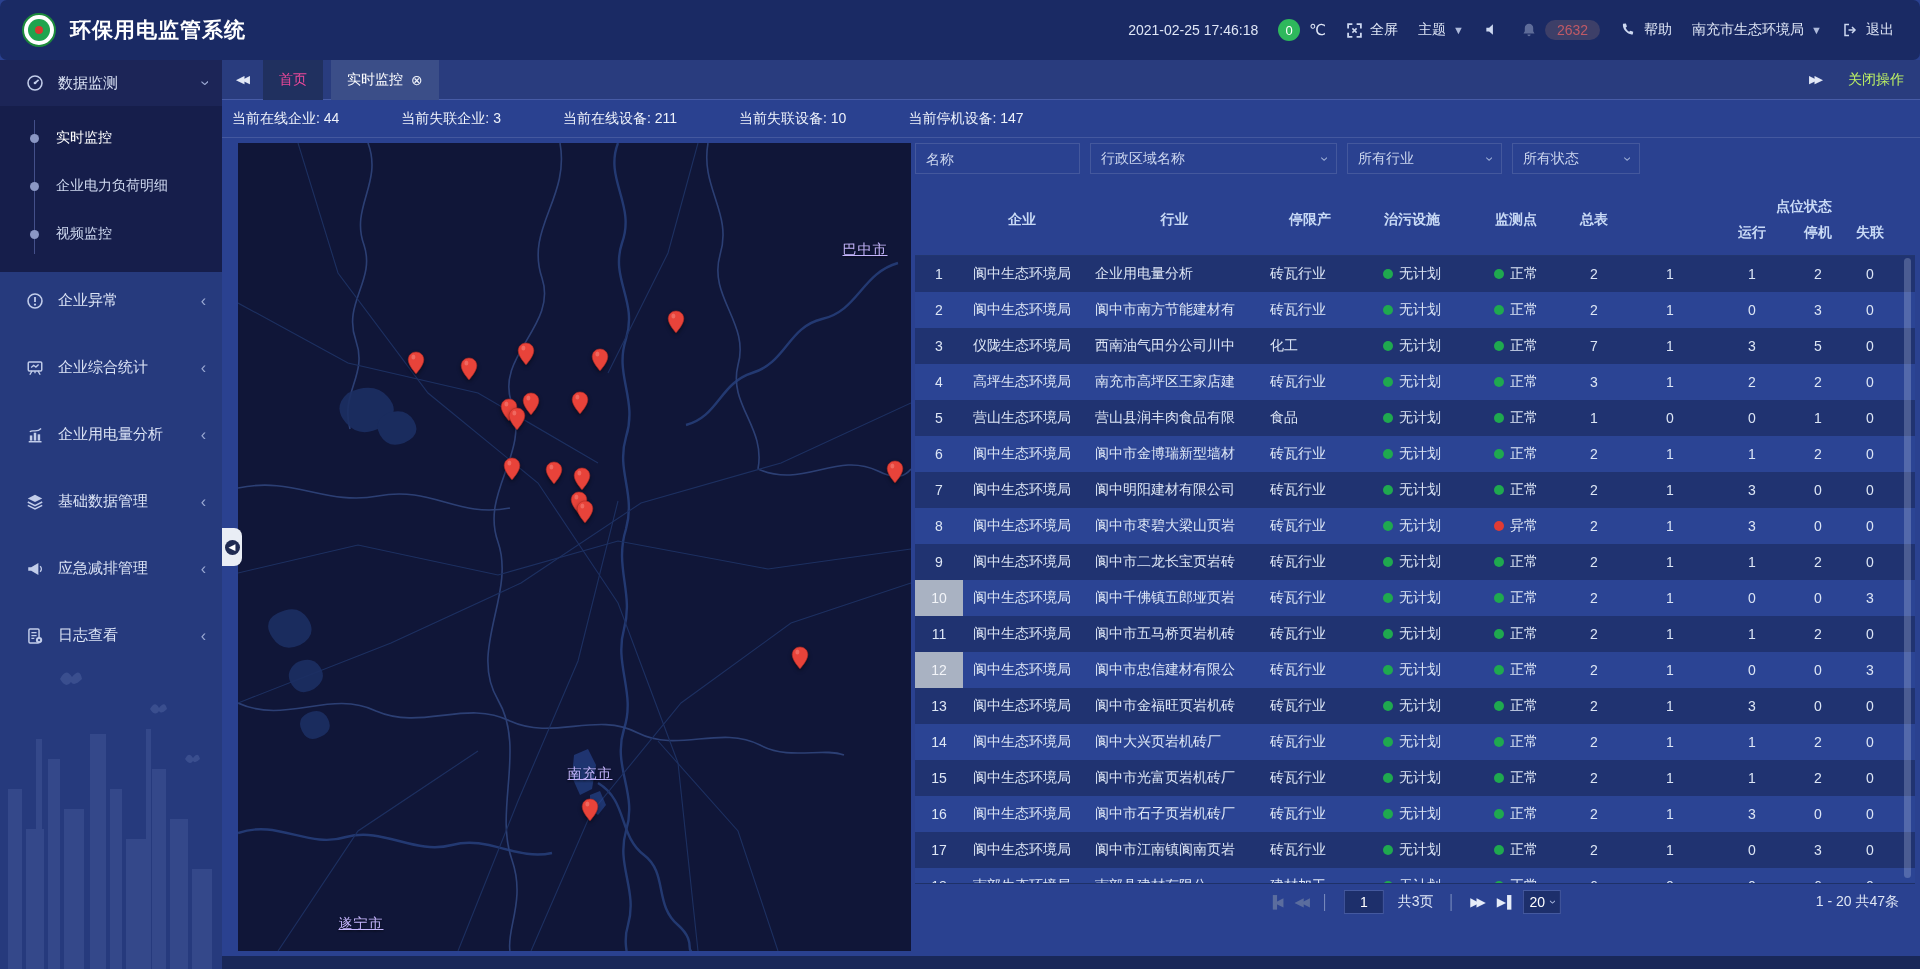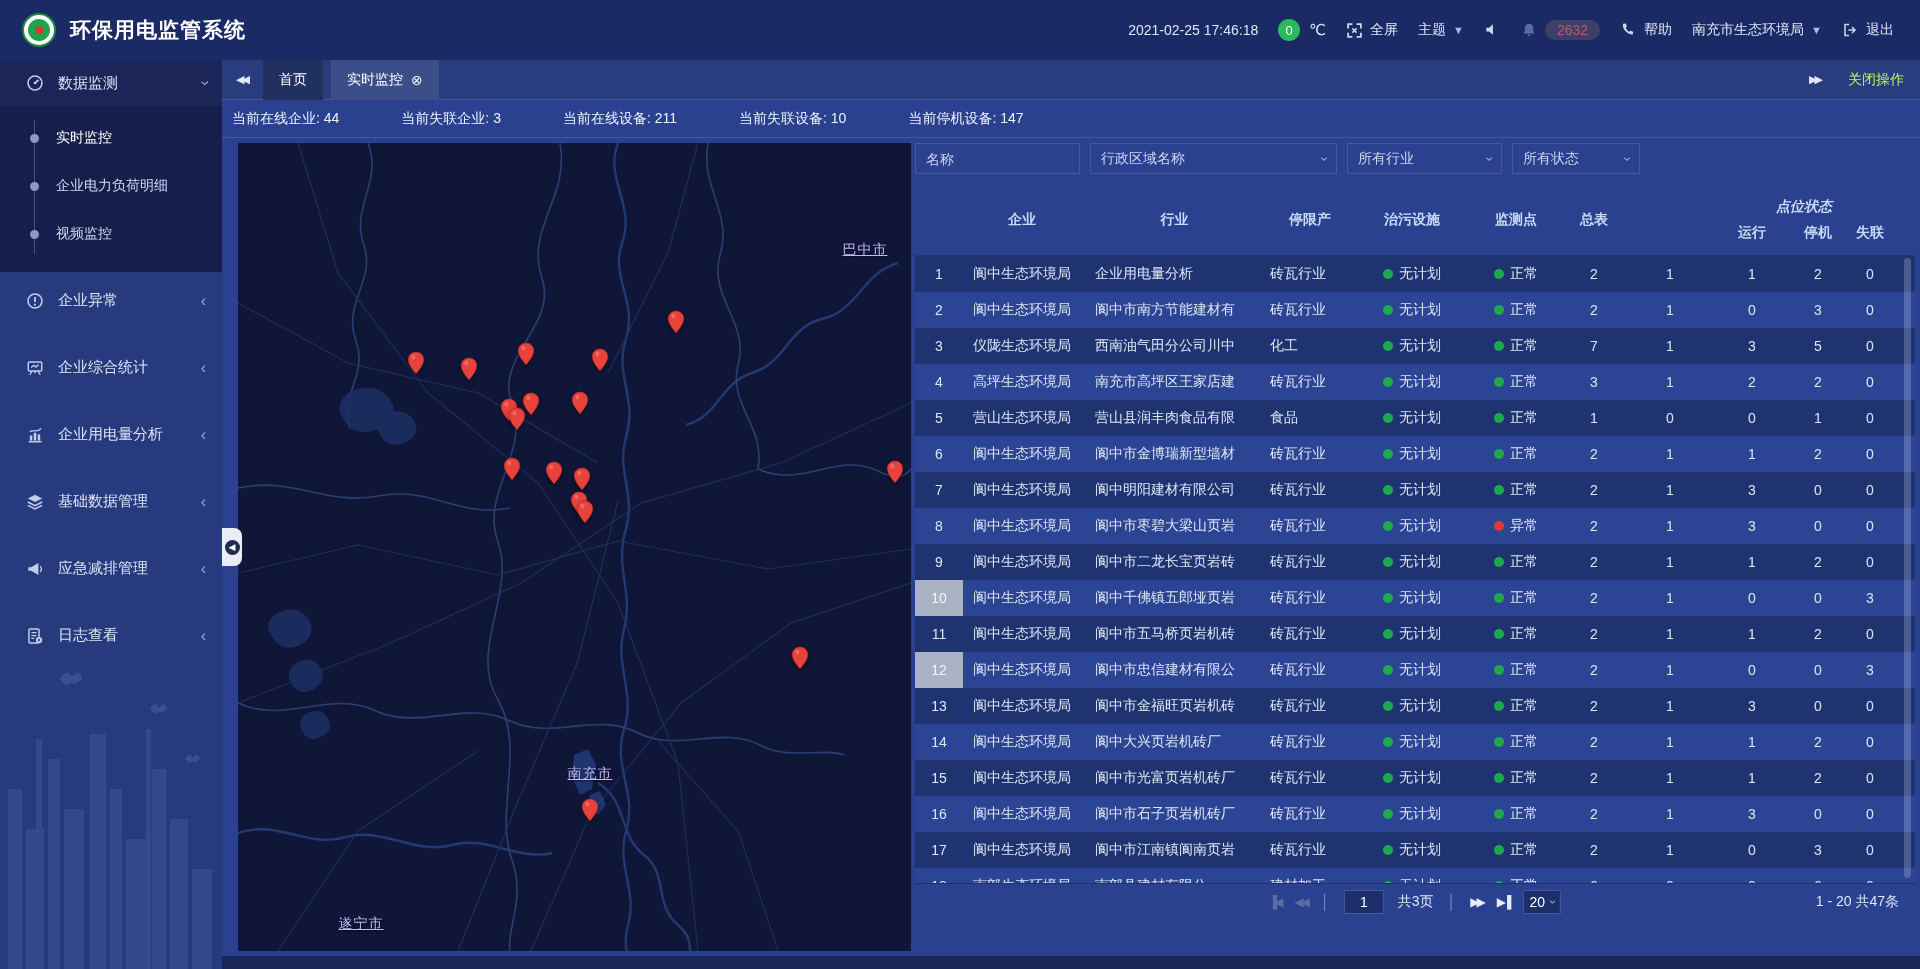--- a/index.html
+++ b/index.html
@@ -7,21 +7,21 @@
   body {
     position:relative; overflow:hidden;
     background:#2a4190;
     font-family:"Liberation Sans","DejaVu Sans",sans-serif;
     color:#e7edf8; font-size:14px;
   }
   svg { display:block; }
 
   
   .header { position:absolute; left:0; top:0; width:1920px; height:60px;
-    background:#1a2a64; display:flex; align-items:center; z-index:30; }
+    background:#1a2a64; display:flex; align-items:center; z-index:30;border-radius:7px; }
   .logo { width:34px; height:34px; border-radius:50%; background:#fff; margin-left:22px;
     border:2px solid #1d8a3c; display:flex; align-items:center; justify-content:center; }
   .logo-inner { width:22px; height:22px; border-radius:50%; background:#1fa44e;
     display:flex; align-items:center; justify-content:center; }
   .logo-dot { width:8px; height:8px; border-radius:50%; background:#d8382e; }
   .app-title { font-size:21px; font-weight:bold; letter-spacing:1px; margin-left:14px; color:#fff; }
   .header-right { margin-left:auto; display:flex; align-items:center; gap:20px; padding-right:26px; }
   .h-item { display:flex; align-items:center; gap:7px; color:#dfe6f6; white-space:nowrap; }
   .h-icon { width:17px; height:17px; color:#cdd8f0; }
   .temp-badge { width:22px; height:22px; border-radius:50%; background:#2eb85c; color:#fff;
@@ -60,21 +60,21 @@
     background:#e9edf5; border-radius:0 8px 8px 0; z-index:25;
     display:flex; align-items:center; justify-content:center; cursor:pointer; }
   .collapse-circle { width:15px; height:15px; border-radius:50%; background:#202b52; color:#fff;
     font-size:9px; display:flex; align-items:center; justify-content:center; }
 
   
   .tabbar { position:absolute; left:222px; top:60px; width:1698px; height:40px;
     background:#293c7e; border-bottom:1px solid #465ba6; display:flex; align-items:center; }
   .tab-scroll { color:#e2e8f6; font-size:11px; letter-spacing:-3px; padding:0 8px 0 14px; cursor:pointer; }
   .tab { height:40px; display:flex; align-items:center; padding:0 16px; margin-left:8px;
-    color:#ffffff; cursor:pointer; }
+    color:#ec4899; cursor:pointer; }
   .tab.home { background:#20305f; }
   .tab.active { background:#3b4e88; color:#fff; }
   .tab-close { margin-left:8px; font-size:14px; color:#f0f3fa; }
   .tabbar-right { margin-left:auto; display:flex; align-items:center; gap:28px; padding-right:16px; }
   .tab-fwd { color:#e2e8f6; font-size:11px; letter-spacing:-3px; cursor:pointer; }
   .close-ops { color:#bef264; cursor:pointer; }
 
   
   .statsbar { position:absolute; left:222px; top:101px; width:1698px; height:37px;
     background:#2a4190; border-bottom:1px solid #44589f;
@@ -99,21 +99,21 @@
   .fbox input::placeholder { color:#ccd6ee; opacity:1; }
 
   
   .table-wrap { position:absolute; left:915px; top:185px; width:1000px; z-index:10; }
   .tgrid { display:grid;
     grid-template-columns:48px 118px 187px 84px 120px 88px 68px 84px 80px 52px 52px; }
   .thead { height:71px; border-bottom:1px solid #22366f; color:#c8d9f5; font-weight:bold;
     background:#2a4190; position:relative; }
   .th { display:flex; align-items:center; justify-content:center; grid-row:1/3; }
   .th-group { grid-column:9/12; grid-row:1; display:flex; align-items:center;
-    justify-content:center; font-style:italic; padding-top:6px; }
+    justify-content:center; padding-top:6px; }
   .th-sub { grid-row:2; display:flex; align-items:flex-start; justify-content:center; padding-top:2px; }
   .rows { height:627px; overflow:hidden; }
   .trow { height:36px; align-items:center; color:#dde6f5; cursor:pointer; }
   .trow.odd { background:#203371; }
   .trow.even { background:#2b4494; }
   .cell { display:flex; align-items:center; justify-content:center; height:36px;
     overflow:hidden; white-space:nowrap; }
   .cell.left { justify-content:flex-start; padding-left:14px; }
   .cell.ind { justify-content:flex-start; padding-left:2px; }
   .num-cell { font-size:14px; }

